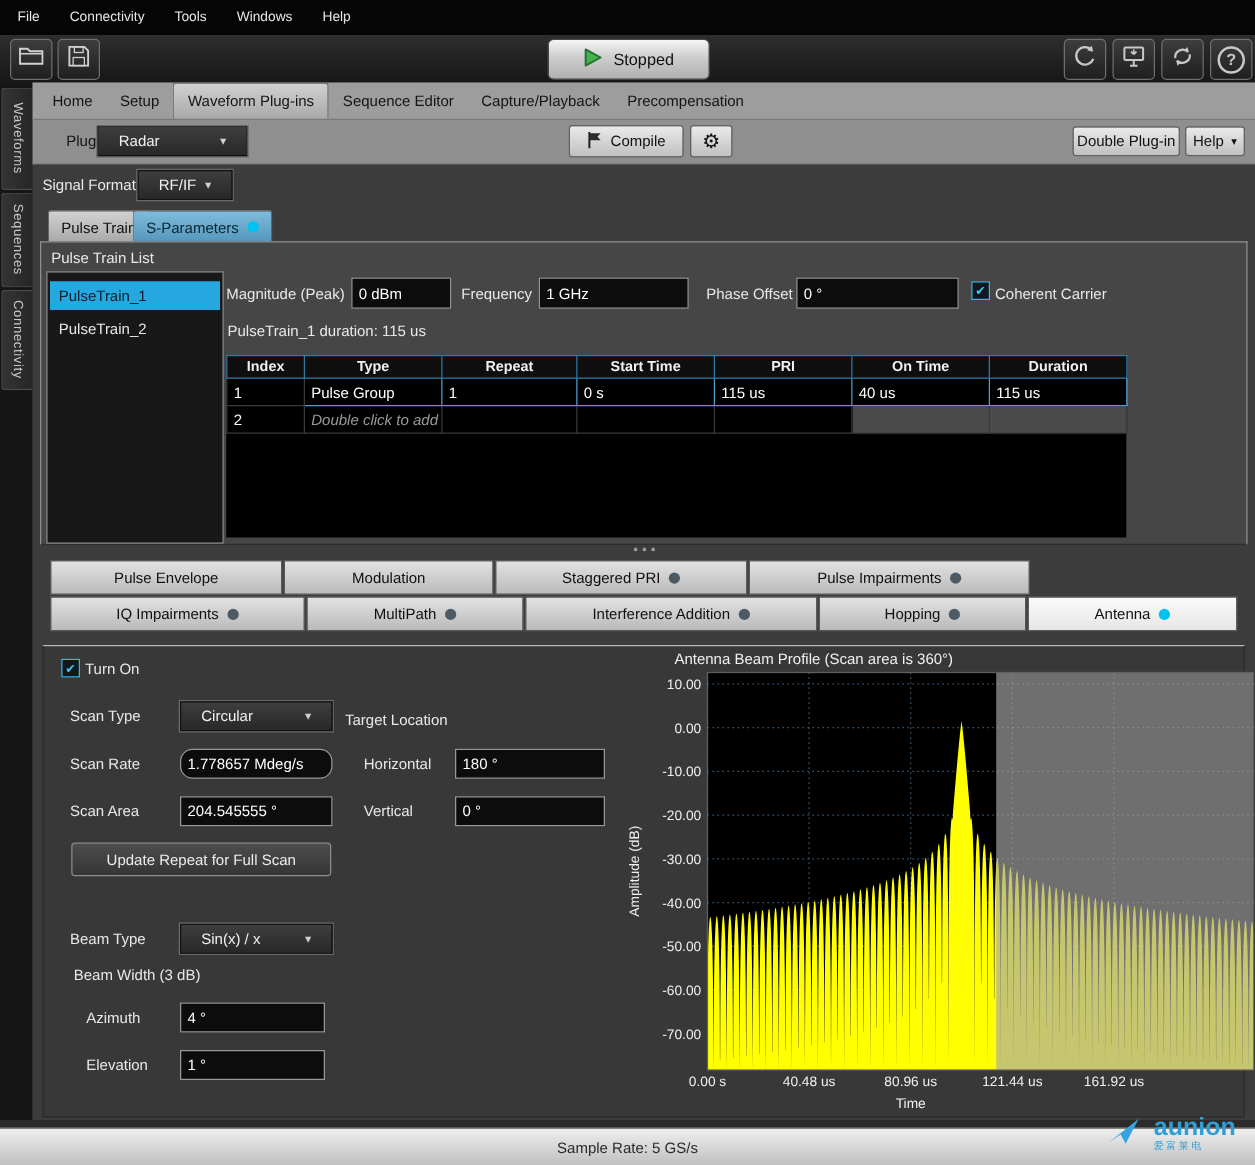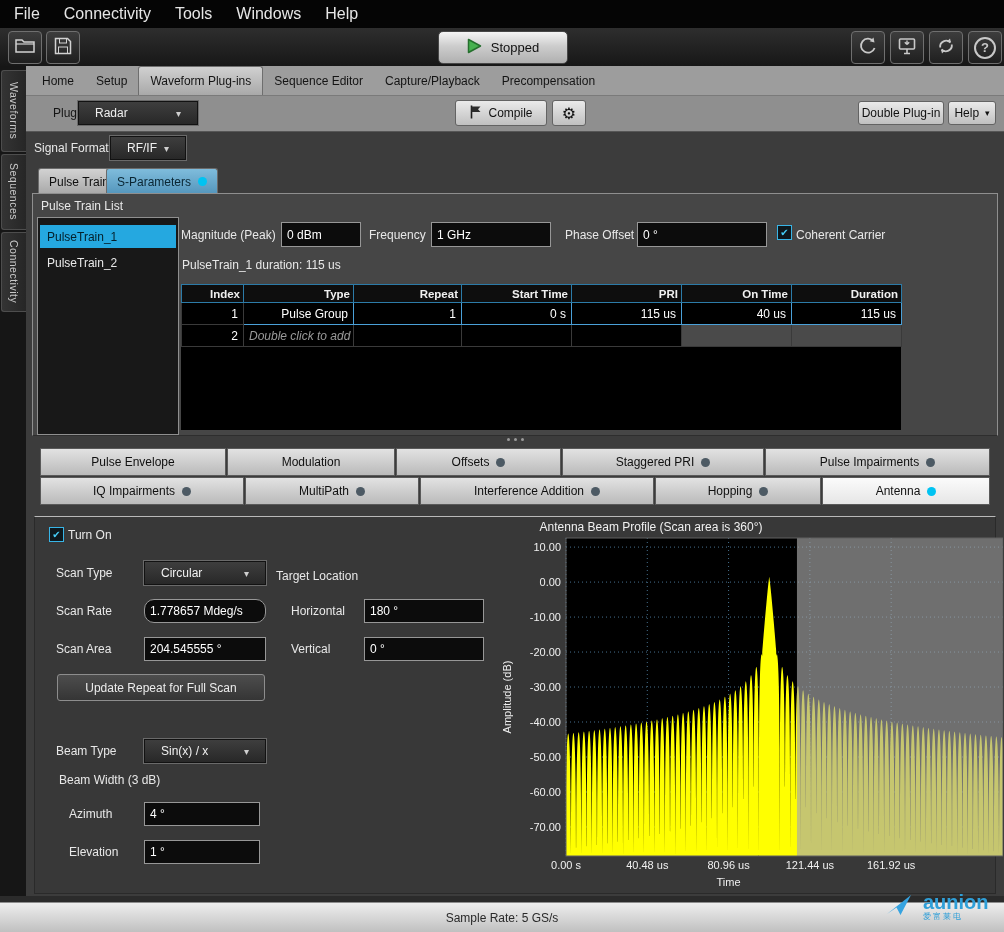--- a/index.html
+++ b/index.html
@@ -1,21 +1,21 @@
 <!DOCTYPE html>
 <html><head>
 <meta charset="utf-8">
 <style>
   html,body{margin:0;padding:0;background:#2b2b2b;}
   body{width:1004px;height:932px;position:relative;overflow:hidden;
        font-family:"Liberation Sans",sans-serif;-webkit-font-smoothing:antialiased;}
   .abs{position:absolute;box-sizing:border-box;}
   
   .menubar{left:0;top:0;width:1004px;height:28px;background:#050505;display:flex;align-items:center;gap:24px;padding-left:14px;}
-  .menu-item{color:#e6e6e6;font-size:16px;cursor:default;}
+  .menu-item{color:#e6e6e6;font-size:11px;cursor:default;}
   
   .toolbar{left:0;top:28px;width:1004px;height:38px;background:linear-gradient(#2e2e2e,#171717);}
   .tool-btn{position:absolute;top:3px;width:32px;height:31px;background:linear-gradient(#3d3d3d,#1f1f1f);
             border:1px solid #6f6f6f;border-radius:4px;display:flex;align-items:center;justify-content:center;}
   .run-btn{position:absolute;left:438px;top:3px;width:128px;height:31px;border-radius:5px;
            background:linear-gradient(#f5f5f5,#cdcdcd 45%,#b0b0b0);border:1px solid #474747;
            display:flex;align-items:center;justify-content:center;gap:9px;font-size:13px;color:#111;}
   .help-circle{width:18px;height:18px;border:2px solid #c8c8c8;border-radius:50%;color:#c8c8c8;
            font-size:13px;font-weight:bold;display:flex;align-items:center;justify-content:center;}
   
@@ -46,21 +46,21 @@
       display:flex;align-items:center;justify-content:center;color:#45cdf7;font-size:10px;}
   
   .ptab{position:absolute;top:36px;height:25px;display:flex;align-items:center;gap:7px;padding:0 10px;
         font-size:12px;border:1px solid #6b6b6b;border-bottom:none;border-radius:3px 3px 0 0;}
   .ptab.active{background:linear-gradient(#d2d2d2,#a8a8a8);color:#101010;}
   .ptab.alt{background:linear-gradient(#7fbcdc,#5496bc);color:#0a2633;}
   .pulse-panel{left:6px;top:61px;width:966px;height:243px;background:#464646;border:1px solid #8f8f8f;border-bottom-color:#2e2e2e;}
   .listbox{position:absolute;left:4px;top:23px;width:140px;height:212px;background:#181818;border:1px solid #8f8f8f;padding-top:4px;}
   .pl-item{height:23px;margin:3px 2px;display:flex;align-items:center;padding-left:7px;font-size:12px;color:#e8e8e8;}
   .pl-item.selected{background:#25a8e0;color:#04202b;}
-  .tablewrap{position:absolute;left:148px;top:90px;width:720px;height:146px;background:#000;text-align:right;}
+  .tablewrap{position:absolute;left:148px;top:90px;width:720px;height:146px;background:#000;}
   table.ptable{border-collapse:collapse;table-layout:fixed;width:720px;}
   .ptable th{background:#0e0e0e;color:#f0f0f0;font-size:11.5px;font-weight:600;height:17px;
              border:1px solid #2c7ba8;padding:0 3px;}
   .ptable td{height:21px;font-size:12px;color:#fff;padding:0 5px;border:1px solid #3a3a3a;overflow:hidden;white-space:nowrap;}
   .ptable td.sel{border:1px solid #4aa0d8;}
   .ptable td.hint{color:#9a9a9a;font-style:italic;}
   .ptable td.dis{background:#4a4a4a;}
   .splitter{position:absolute;display:flex;gap:4px;align-items:center;justify-content:center;}
   .splitter i{width:3px;height:3px;border-radius:50%;background:#9a9a9a;}
   
@@ -281,24 +281,20 @@
       <i></i>
     </div>
 
   <div class="frow" style="top:316px;">
     <div class="ftab" style="width:186px;">
       <span>Pulse Envelope</span>
     </div>
     <div class="ftab" style="width:168px;">
       <span>Modulation</span>
     </div>
-    <div class="ftab" style="width:165px;">
-      <span>Offsets</span>
-      <span class="dot gray"></span>
-    </div>
     <div class="ftab" style="width:202px;">
       <span>Staggered PRI</span>
       <span class="dot gray"></span>
     </div>
     <div class="ftab" style="width:225px;">
       <span>Pulse Impairments</span>
       <span class="dot gray"></span>
     </div>
   </div>
   <div class="frow" style="top:345px;">

